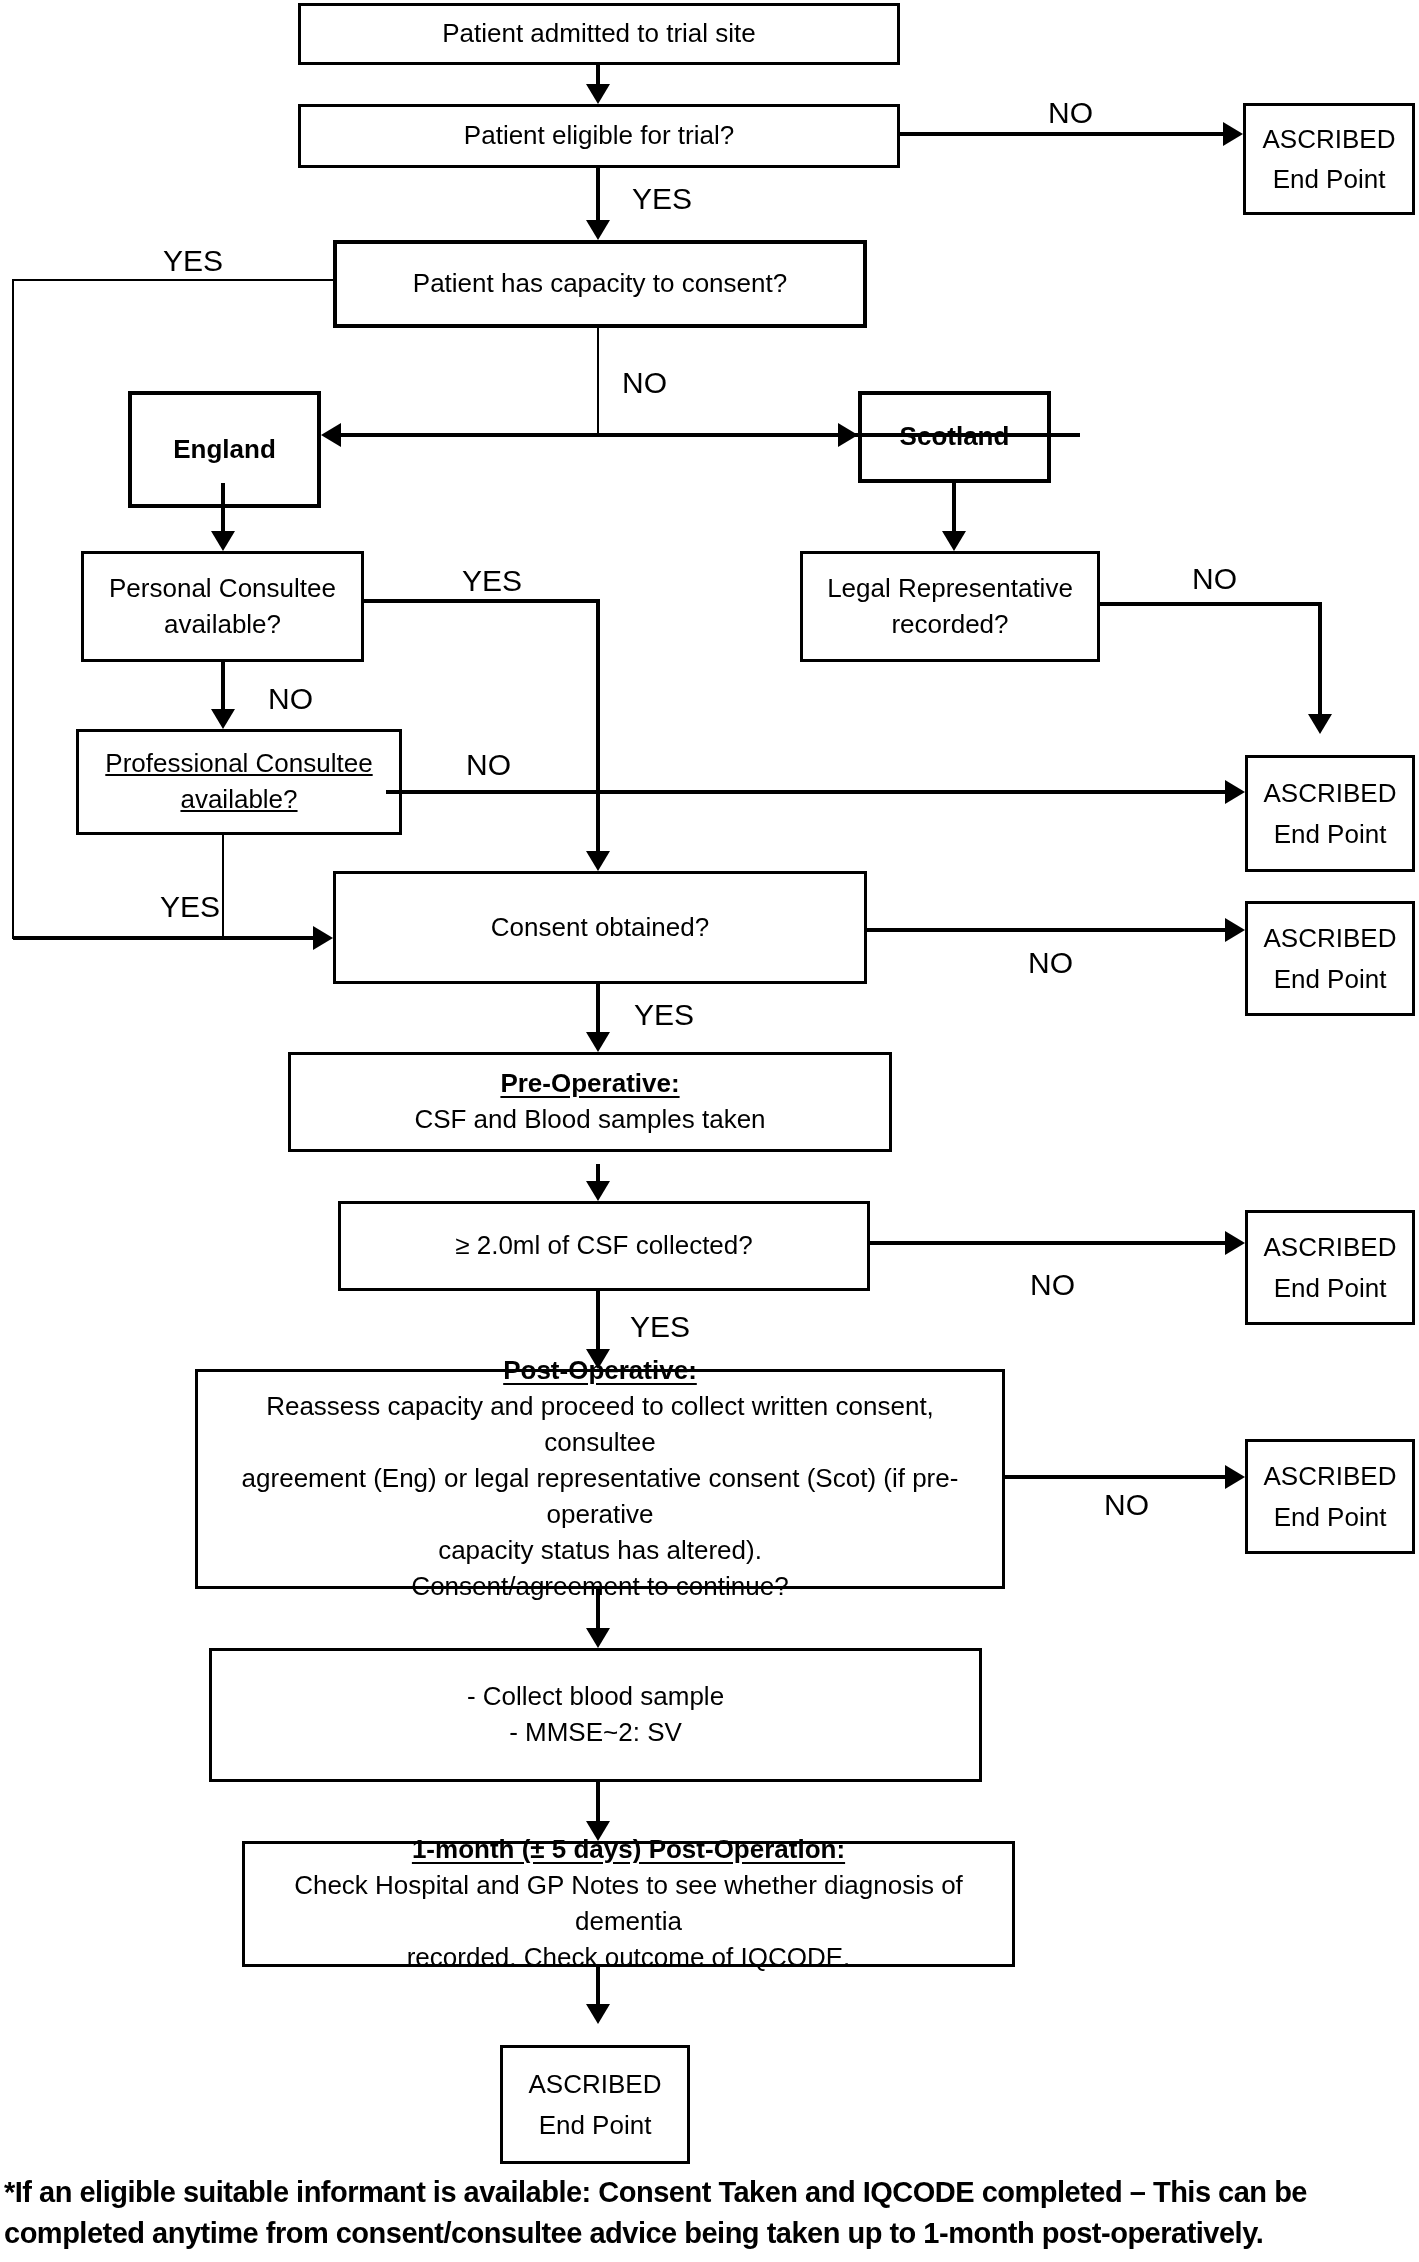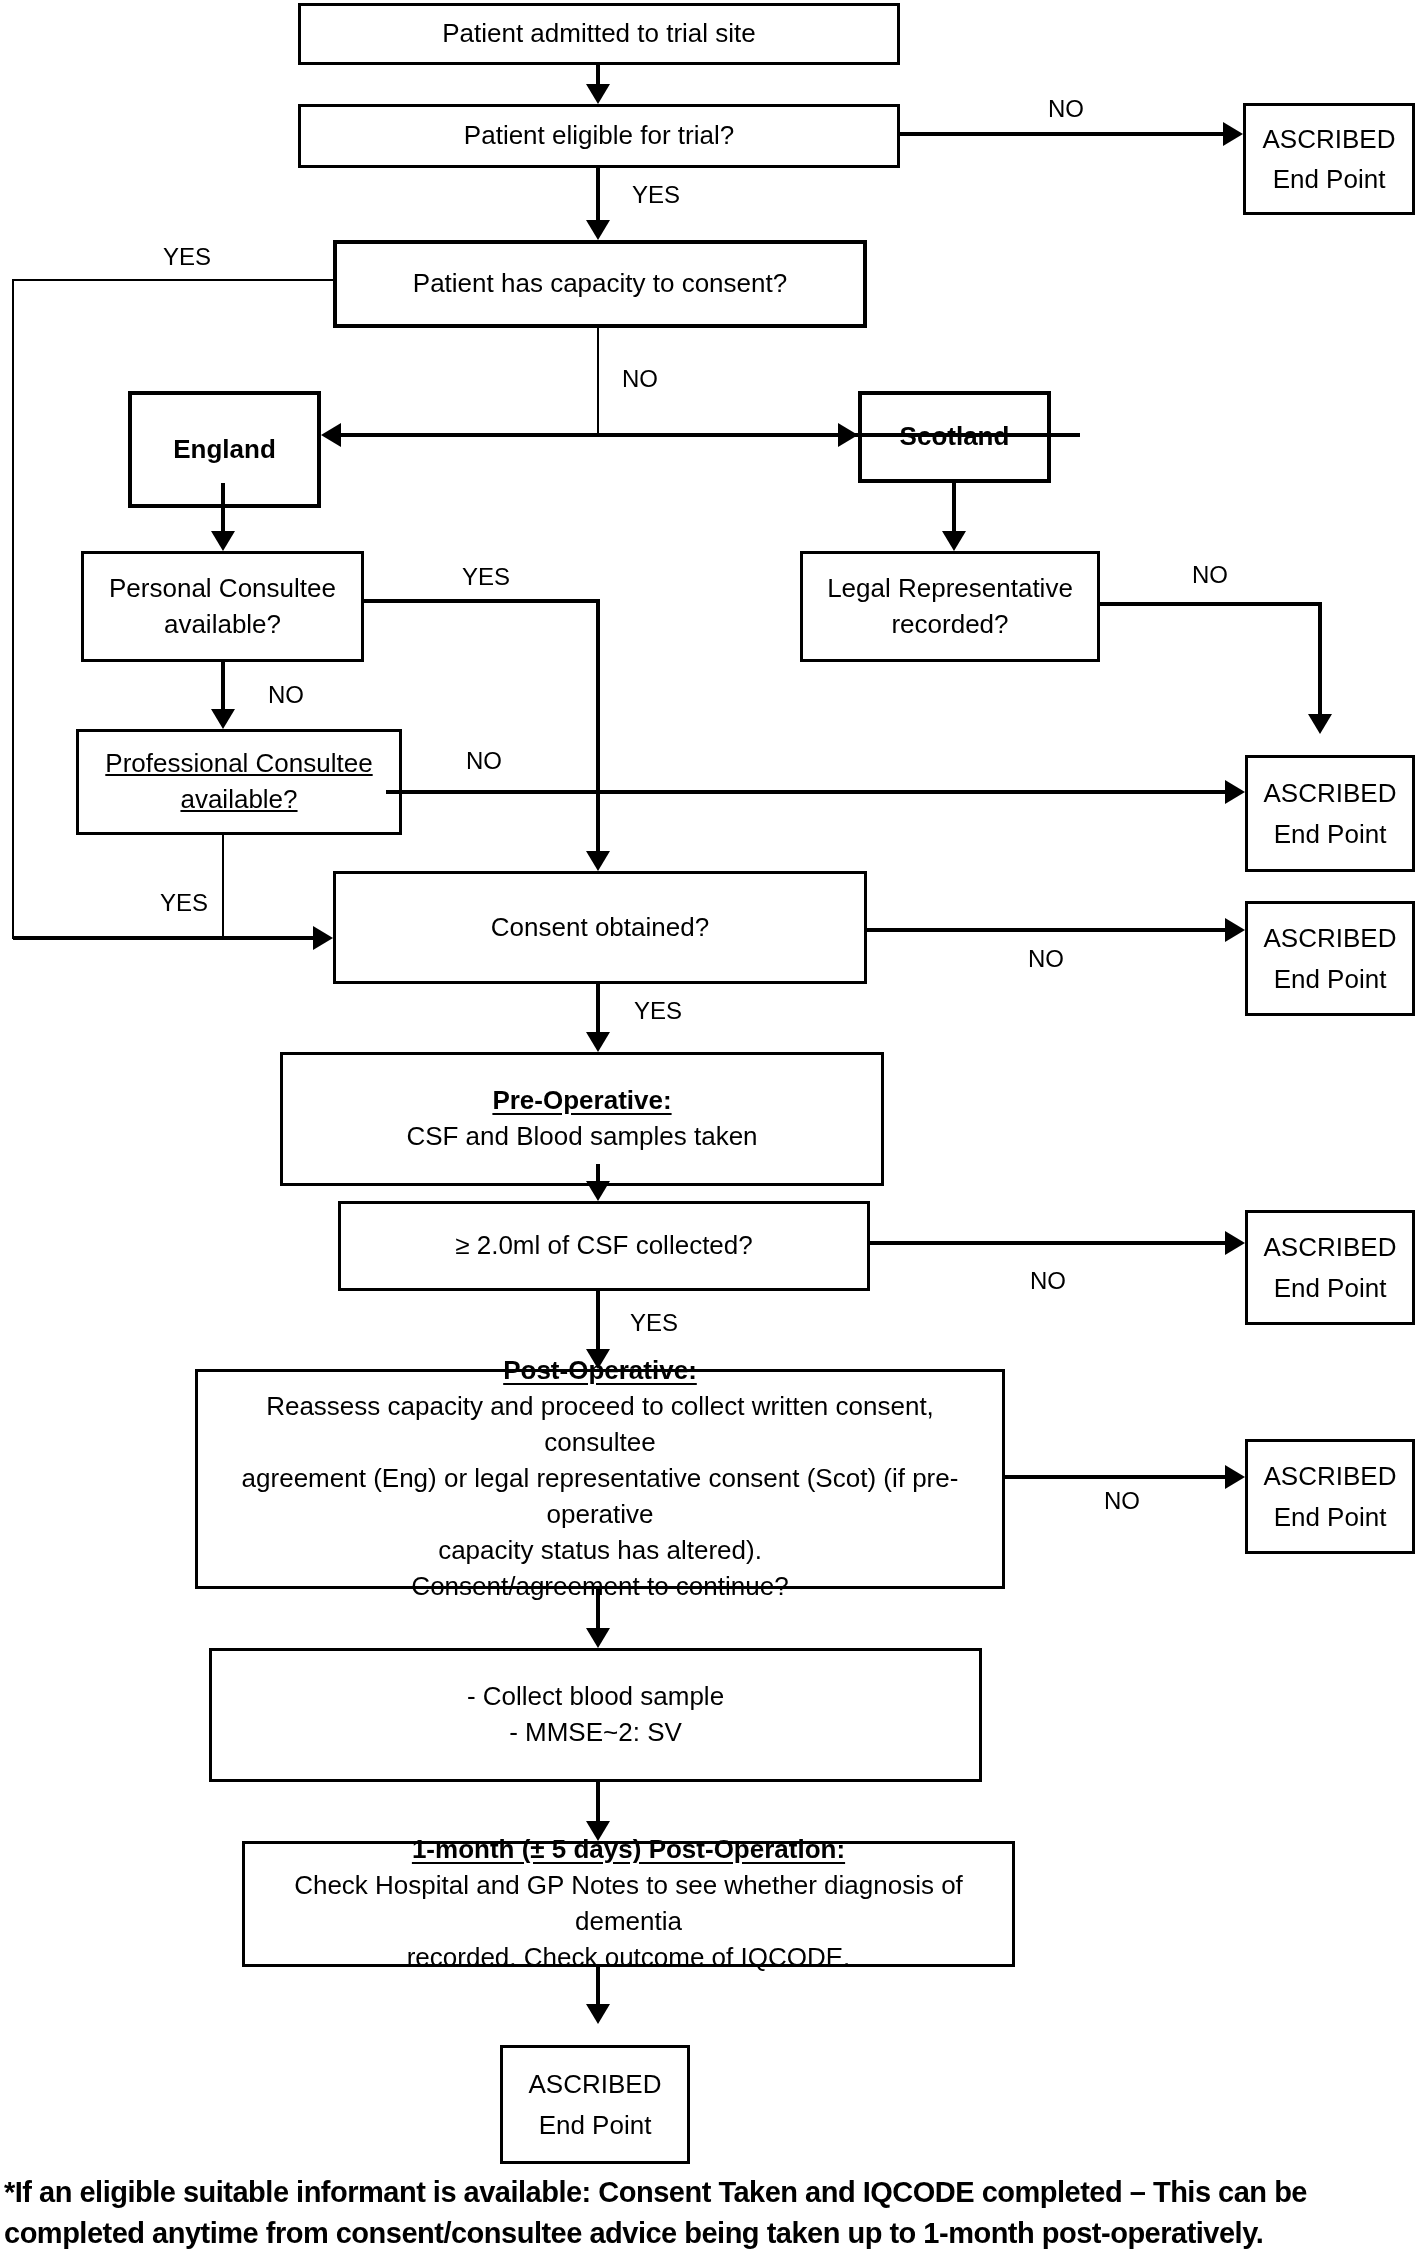--- a/index.html
+++ b/index.html
@@ -26,21 +26,21 @@
   .vline,.hline{position:absolute;background:#000;}
   .arrow-down{position:absolute;width:0;height:0;
     border-left:12px solid transparent;border-right:12px solid transparent;
     border-top:20px solid #000;}
   .arrow-right{position:absolute;width:0;height:0;
     border-top:12px solid transparent;border-bottom:12px solid transparent;
     border-left:20px solid #000;}
   .arrow-left{position:absolute;width:0;height:0;
     border-top:12px solid transparent;border-bottom:12px solid transparent;
     border-right:20px solid #000;}
-  .lbl{position:absolute;font-size:24px;line-height:1.1;white-space:nowrap;}
+  .lbl{position:absolute;font-size:30px;line-height:1.1;white-space:nowrap;}
   .ep{line-height:1.55;margin-top:21px;}
   .footnote{
     position:absolute;left:4px;top:2172px;width:1412px;
     font-size:29px;font-weight:600;line-height:1.42;
     letter-spacing:-0.5px;
   }
   .spacer{height:34px;}
 </style>
 </head>
 <body>
@@ -58,21 +58,21 @@
   <div class="box bold" style="left:858px;top:391px;width:193px;height:92px;">Scotland</div>
 
   <div class="box" style="left:81px;top:551px;width:283px;height:111px;">Personal Consultee available?</div>
 
   <div class="box" style="left:800px;top:551px;width:300px;height:111px;">Legal Representative recorded?</div>
 
   <div class="box" style="left:76px;top:729px;width:326px;height:106px;text-decoration:underline;">Professional Consultee available?</div>
 
   <div class="box" style="left:333px;top:871px;width:534px;height:113px;">Consent obtained?</div>
 
-  <div class="box" style="left:280px;top:1052px;width:604px;height:134px;">
+  <div class="box" style="left:288px;top:1052px;width:604px;height:100px;">
     <div class="title">Pre-Operative:</div>
     <div>CSF and Blood samples taken</div>
   </div>
 
   <div class="box" style="left:338px;top:1201px;width:532px;height:90px;">≥ 2.0ml of CSF collected?</div>
 
   <div class="box" style="left:195px;top:1369px;width:810px;height:220px;">
     <div class="title">Post-Operative:</div>
     <div>Reassess capacity and proceed to collect written consent, consultee</div>
     <div>agreement (Eng) or legal representative consent (Scot) (if pre-operative</div>

